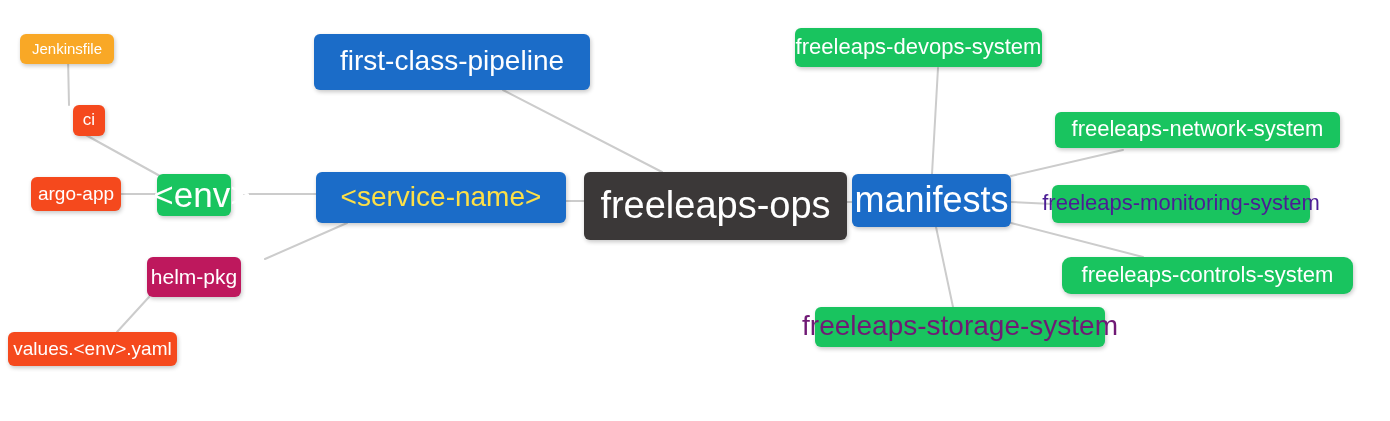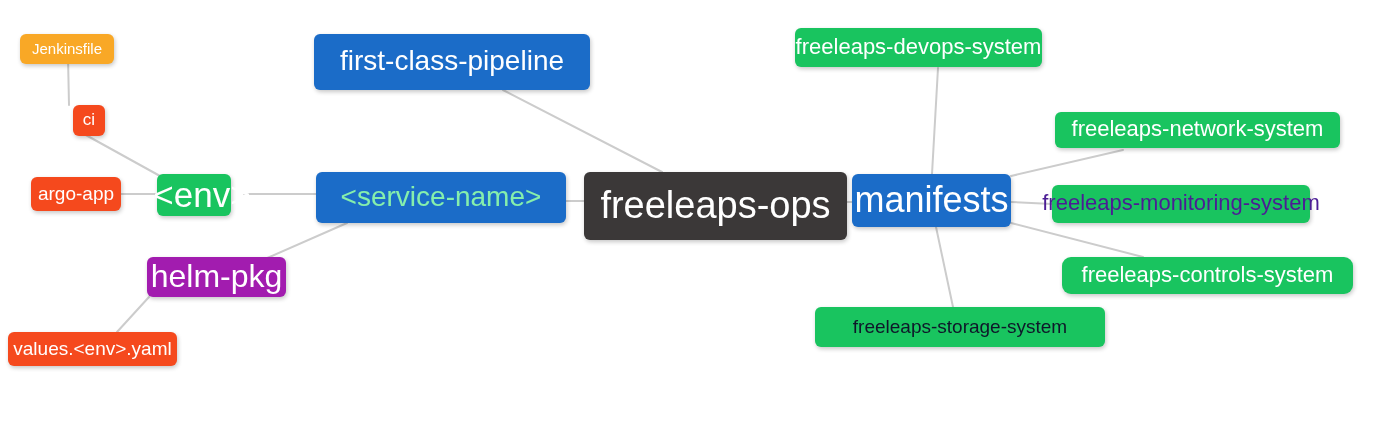--- a/index.html
+++ b/index.html
@@ -66,47 +66,47 @@
       </div>
       <div class="node" style="left: 53px; top: 105px; width: 32px; height: 31px; background: rgb(245, 73, 29); color: rgb(255, 255, 255); font-size: 17px; margin-left: 20px;">
         <span>ci</span>
       </div>
       <div class="node" style="left: 31px; top: 177px; width: 90px; height: 34px; background: rgb(245, 73, 29); color: rgb(255, 255, 255); font-size: 19px;">
         <span>argo-app</span>
       </div>
       <div class="node" style="left: 157px; top: 174px; width: 74px; height: 42px; background: rgb(25, 196, 95); color: rgb(255, 255, 255); font-size: 35px; padding-left: 16px;">
         <span>&lt;env&gt;</span>
       </div>
-      <div class="node" style="left: 147px; top: 257px; width: 139px; height: 40px; background: #a21caf; color: rgb(255, 255, 255); font-size: 32px;">
+      <div class="node" style="left: 147px; top: 257px; width: 94px; height: 40px; background: #be185d; color: rgb(255, 255, 255); font-size: 21px;">
         <span>helm-pkg</span>
       </div>
       <div class="node" style="left: 8px; top: 332px; width: 169px; height: 34px; background: rgb(245, 73, 29); color: rgb(255, 255, 255); font-size: 19px;">
         <span>values.&lt;env&gt;.yaml</span>
       </div>
       <div class="node" style="left: 314px; top: 34px; width: 276px; height: 56px; background: rgb(27, 108, 200); color: rgb(255, 255, 255); font-size: 28px;">
         <span>first-class-pipeline</span>
       </div>
-      <div class="node" style="left: 316px; top: 172px; width: 250px; height: 51px; background: rgb(27, 108, 200); color: #86efac; font-size: 28px;">
+      <div class="node" style="left: 316px; top: 172px; width: 250px; height: 51px; background: rgb(27, 108, 200); color: #fde047; font-size: 28px;">
         <span>&lt;service-name&gt;</span>
       </div>
       <div class="node" style="left: 584px; top: 172px; width: 263px; height: 68px; background: rgb(59, 56, 56); color: rgb(255, 255, 255); font-size: 38px; align-items: center;">
         <span>freeleaps-ops</span>
       </div>
       <div class="node" style="left: 852px; top: 174px; width: 159px; height: 53px; background: rgb(27, 108, 200); color: rgb(255, 255, 255); font-size: 36px;">
         <span>manifests</span>
       </div>
       <div class="node" style="left: 795px; top: 28px; width: 247px; height: 39px; background: rgb(25, 196, 95); color: rgb(255, 255, 255); font-size: 22px;">
         <span>freeleaps-devops-system</span>
       </div>
       <div class="node" style="left: 1055px; top: 112px; width: 285px; height: 36px; background: rgb(25, 196, 95); color: rgb(255, 255, 255); font-size: 22px;">
         <span>freeleaps-network-system</span>
       </div>
       <div class="node" style="left: 1052px; top: 185px; width: 258px; height: 38px; background: rgb(25, 196, 95); color: #4c1d95; font-size: 22px;">
         <span>freeleaps-monitoring-system</span>
       </div>
       <div class="node" style="left: 1062px; top: 257px; width: 291px; height: 37px; background: rgb(25, 196, 95); color: rgb(255, 255, 255); font-size: 22px; border-radius: 9px;">
         <span>freeleaps-controls-system</span>
       </div>
-      <div class="node" style="left: 815px; top: 307px; width: 290px; height: 40px; background: rgb(25, 196, 95); color: #0f172a; font-size: 19px;">
+      <div class="node" style="left: 815px; top: 307px; width: 290px; height: 40px; background: rgb(25, 196, 95); color: #701a75; font-size: 28px;">
         <span>freeleaps-storage-system</span>
       </div>
     </div>
 </div>
 
 </body></html>

